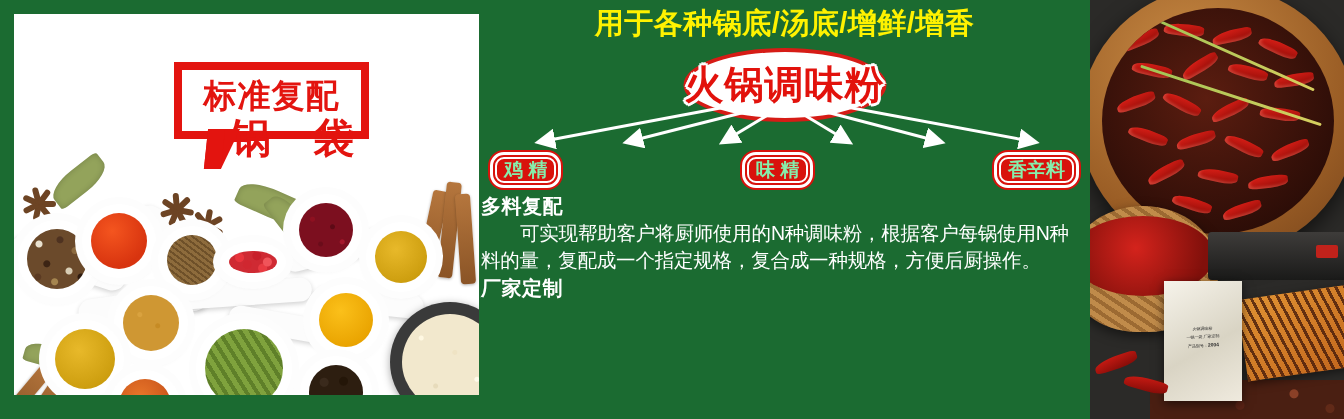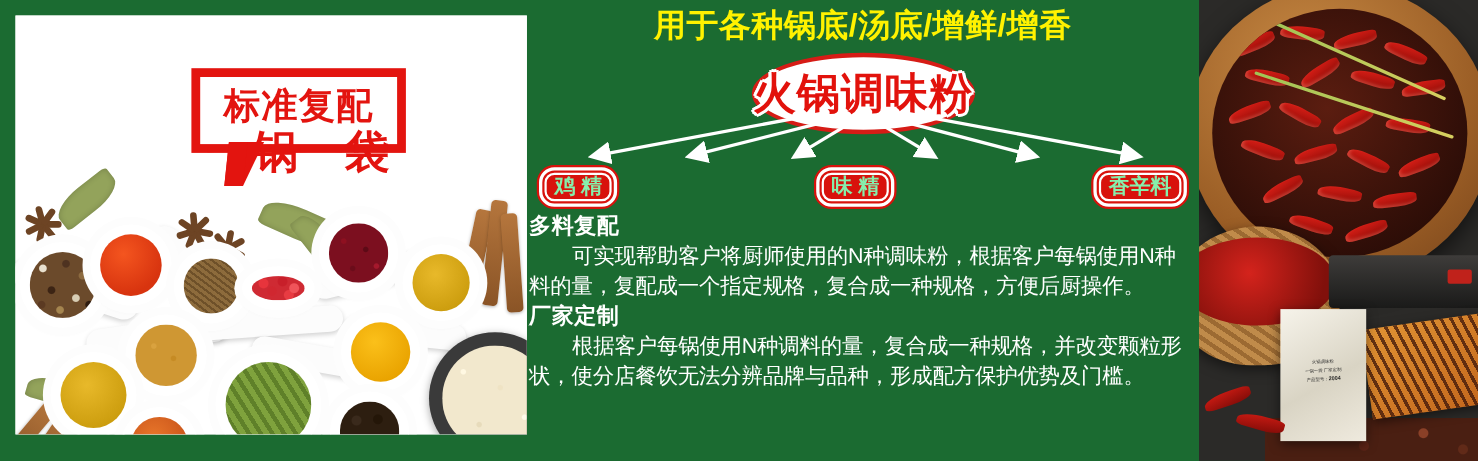--- a/index.html
+++ b/index.html
@@ -362,21 +362,20 @@
     <div id="tags">
       <div class="tag"><span>鸡 精</span></div>
       <div class="tag"><span>味 精</span></div>
       <div class="tag"><span>香辛料</span></div>
     </div>
 
     <div id="body">
       <p class="sec-title">多料复配</p>
       <p class="sec-para">可实现帮助客户将厨师使用的N种调味粉，根据客户每锅使用N种料的量，复配成一个指定规格，复合成一种规格，方便后厨操作。</p>
       <p class="sec-title">厂家定制</p>
-      <p class="sec-para">根据客户每锅使用N种调料的量，复合成一种规格，并改变颗粒形状，使分店餐饮无法分辨品牌与品种，形成配方保护优势及门槛。</p>
     </div>
   </div>
 
   <div id="right-panel">
 
     <div id="wok">
       <div class="inner">
         <div class="chili" style="left:18px;top:26px;transform:rotate(-22deg);"></div>
         <div class="chili" style="left:62px;top:16px;transform:rotate(8deg);"></div>
         <div class="chili" style="left:110px;top:22px;transform:rotate(-12deg);"></div>

